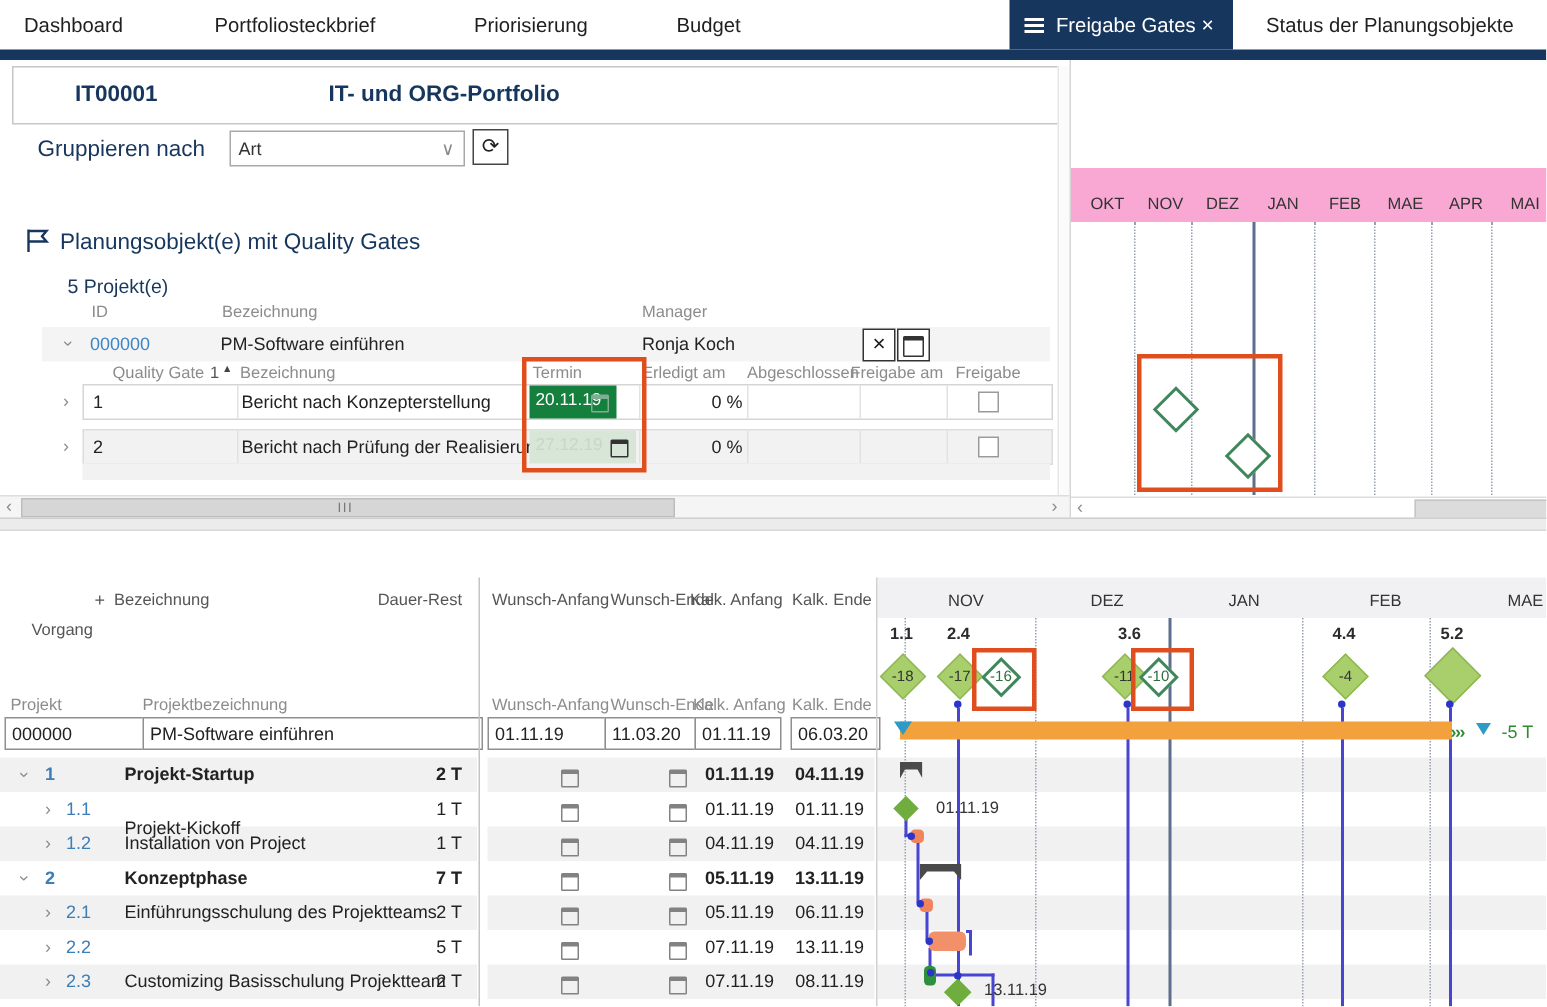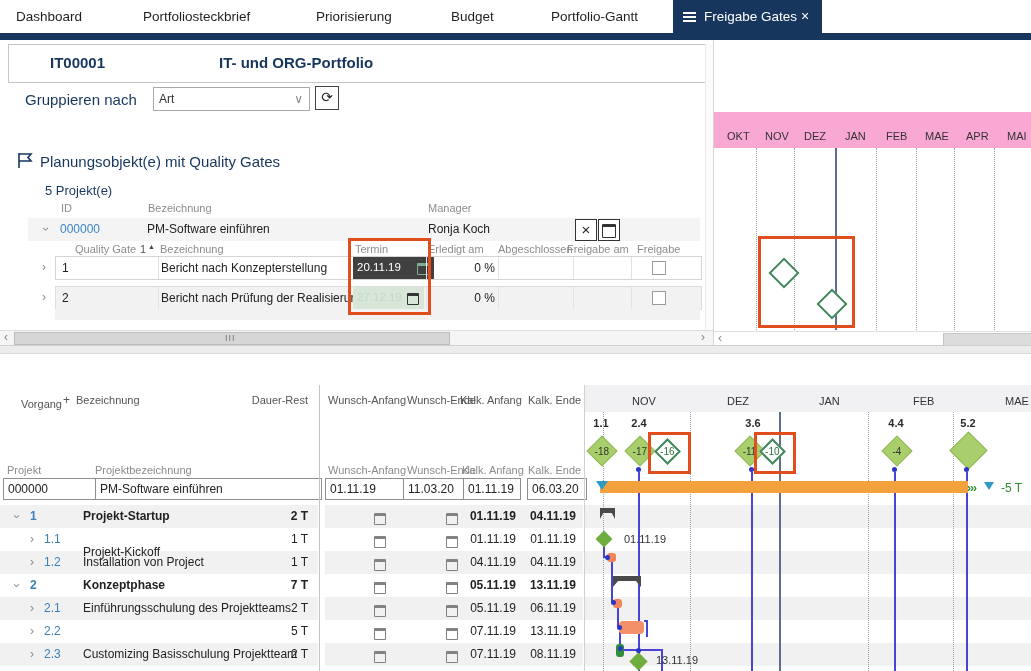--- a/index.html
+++ b/index.html
@@ -32,30 +32,30 @@
 </head>
 <body>
 
 <div id="app">
 
   <div class="ab" style="left:0;top:0;width:1031px;height:33px;background:#fff;">
     <div class="tab ab" style="left:16px;">Dashboard</div>
     <div class="tab ab" style="left:143px;">Portfoliosteckbrief</div>
     <div class="tab ab" style="left:316px;">Priorisierung</div>
     <div class="tab ab" style="left:451px;">Budget</div>
-    <div class="tab ab" style="left:551px;">Portfolio-Gantt</div>
     <div class="ab" style="left:673px;top:0;width:149px;height:33px;background:#17365d;">
       <div class="ab" style="left:10px;top:10px;">
         <div class="bar3"></div>
           <div class="bar3"></div>
           <div class="bar3"></div>
       </div>
       <span class="tab ab" style="left:31px;color:#fff;">Freigabe Gates</span>
       <span class="ab" style="left:128px;top:0;line-height:33px;color:#fff;font-size:14px;">×</span>
     </div>
+    <div class="tab ab" style="left:844px;">Status der Planungsobjekte</div>
   </div>
   <div class="ab" style="left:0;top:33px;width:1031px;height:7px;background:#17365d;"></div>
 
   <div class="ab" style="left:8px;top:44px;width:698px;height:37px;border:1px solid #c6c6c6;background:#fff;">
     <span class="ab nvy" style="left:41px;top:9px;font-weight:bold;font-size:15px;">IT00001</span>
     <span class="ab nvy" style="left:210px;top:9px;font-weight:bold;font-size:15px;">IT- und ORG-Portfolio</span>
   </div>
 
   <span class="ab nvy" style="left:25px;top:91px;font-size:15px;">Gruppieren nach</span>
   <div class="ab" style="left:153px;top:87px;width:155px;height:22px;border:1px solid #a9a9a9;background:#fff;">
@@ -93,21 +93,21 @@
   <span class="ab h11" style="left:428px;top:243px;">Erledigt am</span>
   <span class="ab h11" style="left:498px;top:243px;">Abgeschlossen</span>
   <span class="ab h11" style="left:567px;top:243px;">Freigabe am</span>
   <span class="ab h11" style="left:637px;top:243px;">Freigabe</span>
 
   <div class="ab" style="left:55px;top:256px;width:645px;height:22px;background:#fff;border:1px solid #d5d5d5;">
     <span class="ab chev" style="left:-14px;top:3px;">›</span>
     <span class="ab" style="left:6px;top:4px;">1</span>
     <span class="ab" style="left:105px;top:4px;">Bericht nach Konzepterstellung</span>
     <div class="cellsep ab" style="left:102px;top:0;height:22px;"></div>
-    <div class="ab" style="left:297px;top:0;width:81px;height:22px;background:#404040;">
+    <div class="ab" style="left:297px;top:0;width:58px;height:22px;background:#15803d;">
       <span class="ab" style="left:4px;top:4px;color:#fff;font-size:11.5px;">20.11.19</span>
       <span class="cal ab" style="right:5px;top:6px;border-color:#7fae92;border-top-color:#7fae92;"></span>
     </div>
     <div class="cellsep ab" style="left:370px;top:0;height:22px;"></div>
     <div class="cellsep ab" style="left:442px;top:0;height:22px;"></div>
     <span class="ab tright" style="left:350px;top:4px;width:89px;">0 %</span>
     <div class="cellsep ab" style="left:517px;top:0;height:22px;"></div>
     <div class="cellsep ab" style="left:575px;top:0;height:22px;"></div>
     <div class="cbx ab" style="left:596px;top:4px;"></div>
   </div>
@@ -172,21 +172,21 @@
 
 
   <div class="ab" style="left:585px;top:385px;width:446px;height:27px;background:#f1f1f3;">
     <span class="ab mono11" style="left:47px;top:10px;">NOV</span>
     <span class="ab mono11" style="left:142px;top:10px;">DEZ</span>
     <span class="ab mono11" style="left:234px;top:10px;">JAN</span>
     <span class="ab mono11" style="left:328px;top:10px;">FEB</span>
     <span class="ab mono11" style="left:420px;top:10px;">MAE</span>
   </div>
 
-  <span class="ab" style="left:21px;top:398px;font-size:11px;color:#555;">Vorgang</span>
+  <span class="ab" style="left:21px;top:414px;font-size:11px;color:#555;">Vorgang</span>
   <span class="ab" style="left:63px;top:393px;font-size:12px;color:#555;">+</span>
   <span class="ab" style="left:76px;top:394px;font-size:11px;color:#555;">Bezeichnung</span>
   <span class="ab tright" style="left:230px;top:394px;width:78px;font-size:11px;color:#555;">Dauer-Rest</span>
   <span class="ab" style="left:328px;top:394px;font-size:11px;color:#555;">Wunsch-Anfang</span>
   <span class="ab" style="left:407px;top:394px;font-size:11px;color:#555;">Wunsch-Ende</span>
   <span class="ab" style="left:460px;top:394px;font-size:11px;color:#555;">Kalk. Anfang</span>
   <span class="ab" style="left:528px;top:394px;font-size:11px;color:#555;">Kalk. Ende</span>
 
   <span class="ab h11" style="left:7px;top:464px;">Projekt</span>
   <span class="ab h11" style="left:95px;top:464px;">Projektbezeichnung</span>

